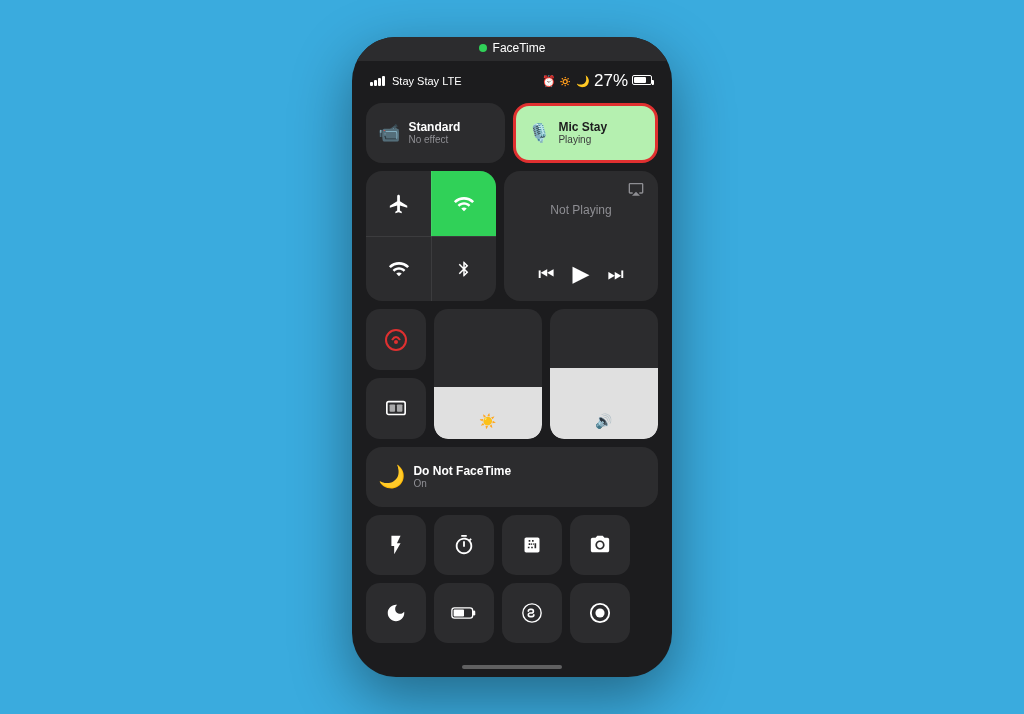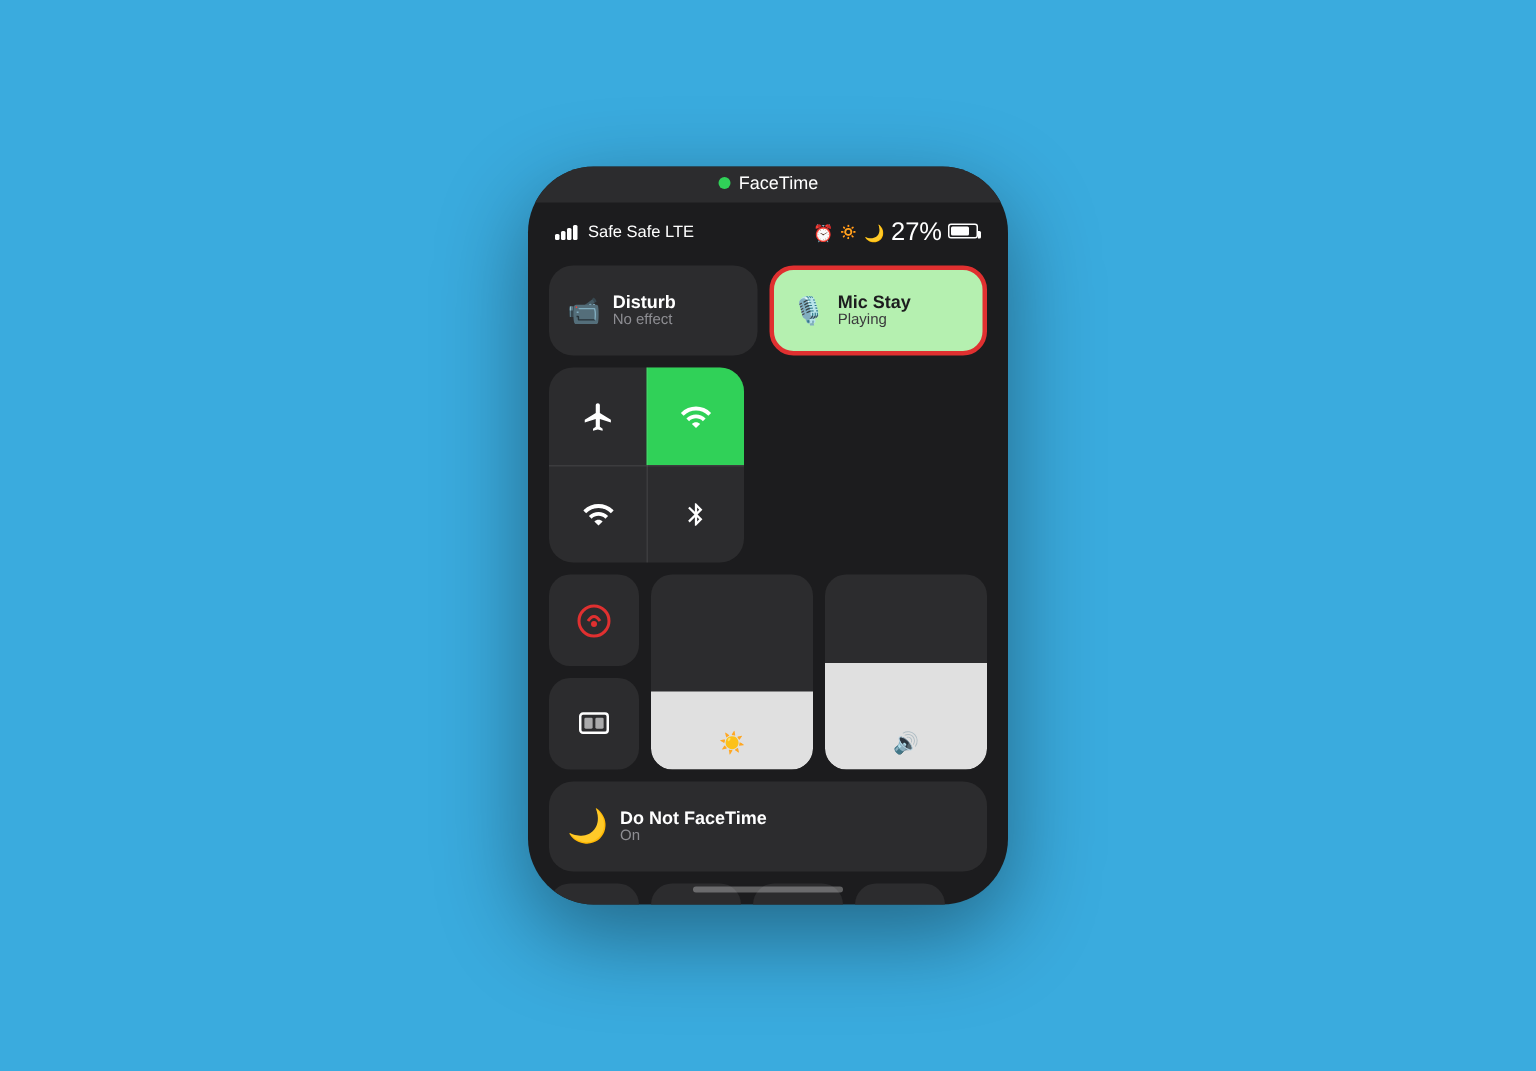--- a/index.html
+++ b/index.html
@@ -7,21 +7,21 @@
       width: 1024px;
       height: 714px;
       background-color: #3aabde;
       display: flex;
       align-items: center;
       justify-content: center;
       font-family: -apple-system, BlinkMacSystemFont, 'SF Pro Display', 'Helvetica Neue', sans-serif;
     }
     .phone {
       width: 320px;
-      height: 492px;
+      height: 640px;
       background: #1c1c1e;
       border-radius: 44px;
       overflow: hidden;
       position: relative;
       box-shadow: 0 20px 60px rgba(0,0,0,0.4);
     }
     .status-bar {
       display: flex;
       align-items: center;
       justify-content: space-between;
@@ -369,42 +369,42 @@
   </div>
 
   <div class="status-bar">
     <div class="status-left">
       <div class="signal-bars">
         <div class="signal-bar" style="height:4px;"></div>
         <div class="signal-bar" style="height:6px;"></div>
         <div class="signal-bar" style="height:8px;"></div>
         <div class="signal-bar" style="height:10px;"></div>
       </div>
-      <span>Safe Safe LTE</span>
+      <span>Stay Stay LTE</span>
     </div>
     <div class="status-right">
       <span>⏰</span>
       <span style="font-size:10px;">🔅</span>
       <span>🌙</span>
       <span style="font-size:17px;">27%</span>
       <span>
         <span class="battery-body">
           <span class="battery-fill"></span>
         </span><span class="battery-tip"></span>
       </span>
     </div>
   </div>
 
   <div class="control-center">
 
     <div class="row">
       <div class="tile tile-effects">
         <span style="font-size:18px; color:white;">📹</span>
         <div class="tile-text">
-          <span class="tile-label">Disturb</span>
+          <span class="tile-label">Standard</span>
           <span class="tile-sublabel">No effect</span>
         </div>
       </div>
       <div class="tile tile-mic-mode">
         <span style="font-size:18px;">🎙️</span>
         <div class="tile-text">
           <span class="tile-label">Mic Stay</span>
           <span class="tile-sublabel">Playing</span>
         </div>
       </div>
@@ -429,20 +429,33 @@
         </div>
         <div class="conn-btn">
           <svg width="18" height="22" viewBox="0 0 24 24" fill="white">
             <path d="M17.71 7.71L12 2h-1v7.59L6.41 5 5 6.41 10.59 12 5 17.59 6.41 19 11 14.41V22h1l5.71-5.71-4.3-4.29 4.3-4.29zM13 5.83l1.88 1.88L13 9.59V5.83zm1.88 10.46L13 18.17v-3.76l1.88 1.88z"></path>
           </svg>
         </div>
         <div class="divider-h"></div>
         <div class="divider-v"></div>
       </div>
 
+      <div class="media-tile">
+        <div class="airplay-icon-wrap">
+          <svg width="16" height="16" viewBox="0 0 24 24" fill="#8e8e93">
+            <path d="M6 22h12l-6-6-6 6zM21 3H3c-1.1 0-2 .9-2 2v12c0 1.1.9 2 2 2h4v-2H3V5h18v12h-4v2h4c1.1 0 2-.9 2-2V5c0-1.1-.9-2-2-2z"></path>
+          </svg>
+        </div>
+        <div class="not-playing">Not Playing</div>
+        <div class="media-controls">
+          <span class="media-btn" style="color:white; font-size:18px;">⏮</span>
+          <span class="media-btn play-btn" style="color:white; font-size:22px;">▶</span>
+          <span class="media-btn" style="color:white; font-size:18px;">⏭</span>
+        </div>
+      </div>
     </div>
 
     <div class="row3">
       <div class="small-group">
         <div class="sq-tile-red" style="background:#2c2c2e; border-radius:14px; display:flex; align-items:center; justify-content:center; flex:1;">
           <svg width="24" height="24" viewBox="0 0 24 24">
             <circle cx="12" cy="12" r="10" fill="none" stroke="#e03030" stroke-width="2"></circle>
             <path d="M8 12 Q12 6 16 12" fill="none" stroke="#e03030" stroke-width="2"></path>
             <circle cx="12" cy="14" r="2" fill="#e03030"></circle>
           </svg>

